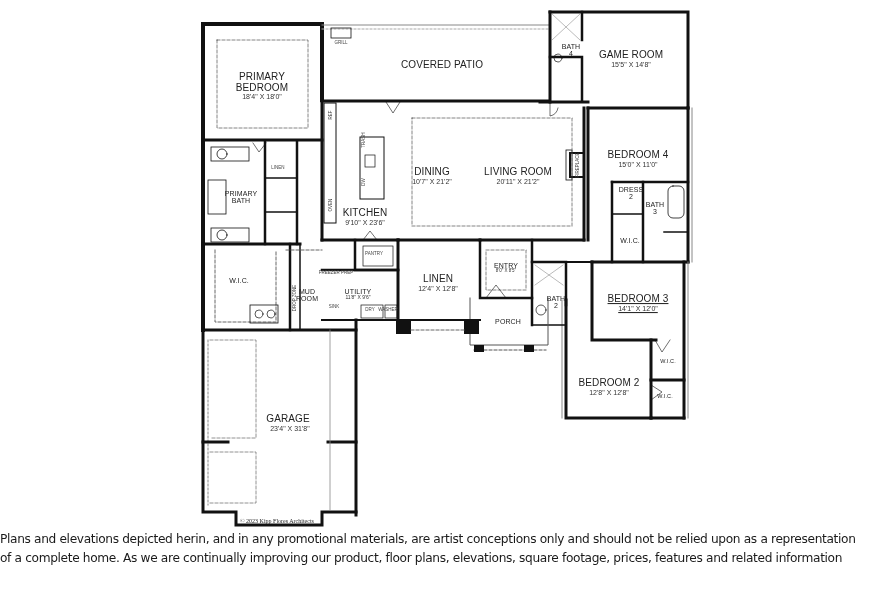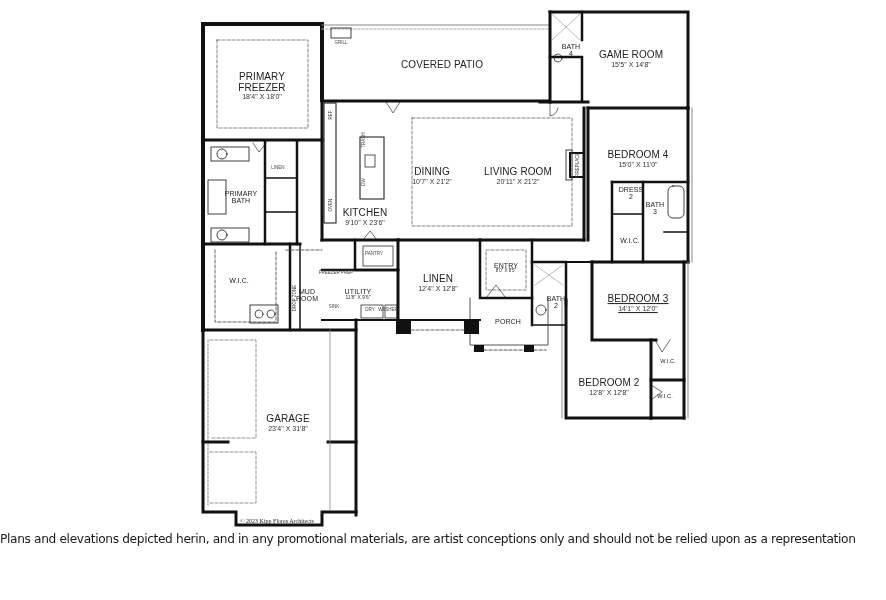--- a/index.html
+++ b/index.html
@@ -154,21 +154,21 @@
       <path d="M363 240 L370 231 L377 240" stroke-width="0.6"></path>
       <path d="M486 298 L496 285 L506 298" stroke-width="0.6"></path>
       <path d="M655 340 L662 352 L670 340" stroke-width="0.6"></path>
       <path d="M651 385 L662 392 L651 400" stroke-width="0.6"></path>
     </g>
   </svg>
 
   
   <div class="room-label" style="left:262px;top:86px;">
     <div class="room-name">PRIMARY</div>
-    <div class="room-name">FREEZER</div>
+    <div class="room-name">BEDROOM</div>
     <div class="room-dim">18'4" X 18'0"</div>
   </div>
 
   <div class="room-label" style="left:442px;top:65px;">
     <div class="room-name">COVERED PATIO</div>
   </div>
 
   <div class="room-label" style="left:631px;top:59px;">
     <div class="room-name">GAME ROOM</div>
     <div class="room-dim">15'5" X 14'8"</div>
@@ -266,21 +266,21 @@
 
   <div class="room-label" style="left:665px;top:397px;">
     <div class="room-name small" style="font-size:5.5px;">W.I.C.</div>
   </div>
 
   <div class="room-label" style="left:609px;top:387px;">
     <div class="room-name">BEDROOM 2</div>
     <div class="room-dim">12'8" X 12'8"</div>
   </div>
 
-  <div class="room-label" style="left:288px;top:423px;">
+  <div class="room-label" style="left:288px;top:423px;text-align:right;">
     <div class="room-name">GARAGE</div>
     <div class="room-dim">23'4" X 31'8"</div>
   </div>
 
   
   <div class="tiny" style="left:341px;top:42px;">GRILL</div>
   <div class="tiny" style="left:577px;top:165px;transform:translate(-50%,-50%) rotate(-90deg);">FIREPLACE</div>
   <div class="tiny" style="left:278px;top:167px;">LINEN</div>
   <div class="tiny" style="left:294px;top:298px;transform:translate(-50%,-50%) rotate(-90deg);">DROP ZONE</div>
   <div class="tiny" style="left:363px;top:140px;transform:translate(-50%,-50%) rotate(-90deg);">TRASH</div>
@@ -290,13 +290,14 @@
   <div class="tiny" style="left:370px;top:309px;">DRY</div>
   <div class="tiny" style="left:388px;top:309px;">WASHER</div>
   <div class="tiny" style="left:334px;top:306px;">SINK</div>
   <div class="tiny" style="left:336px;top:272px;">FREEZER PREP</div>
 
   <div class="copyright">© 2023 Kipp Flores Architects</div>
 </div>
 
 <div id="disclaimer">
   <div>Plans and elevations depicted herin, and in any promotional materials, are artist conceptions only and should not be relied upon as a representation</div>
+  <div>of a complete home.  As we are continually improving our product, floor plans, elevations, square footage, prices, features and related information</div>
 </div>
 
 </body></html>

